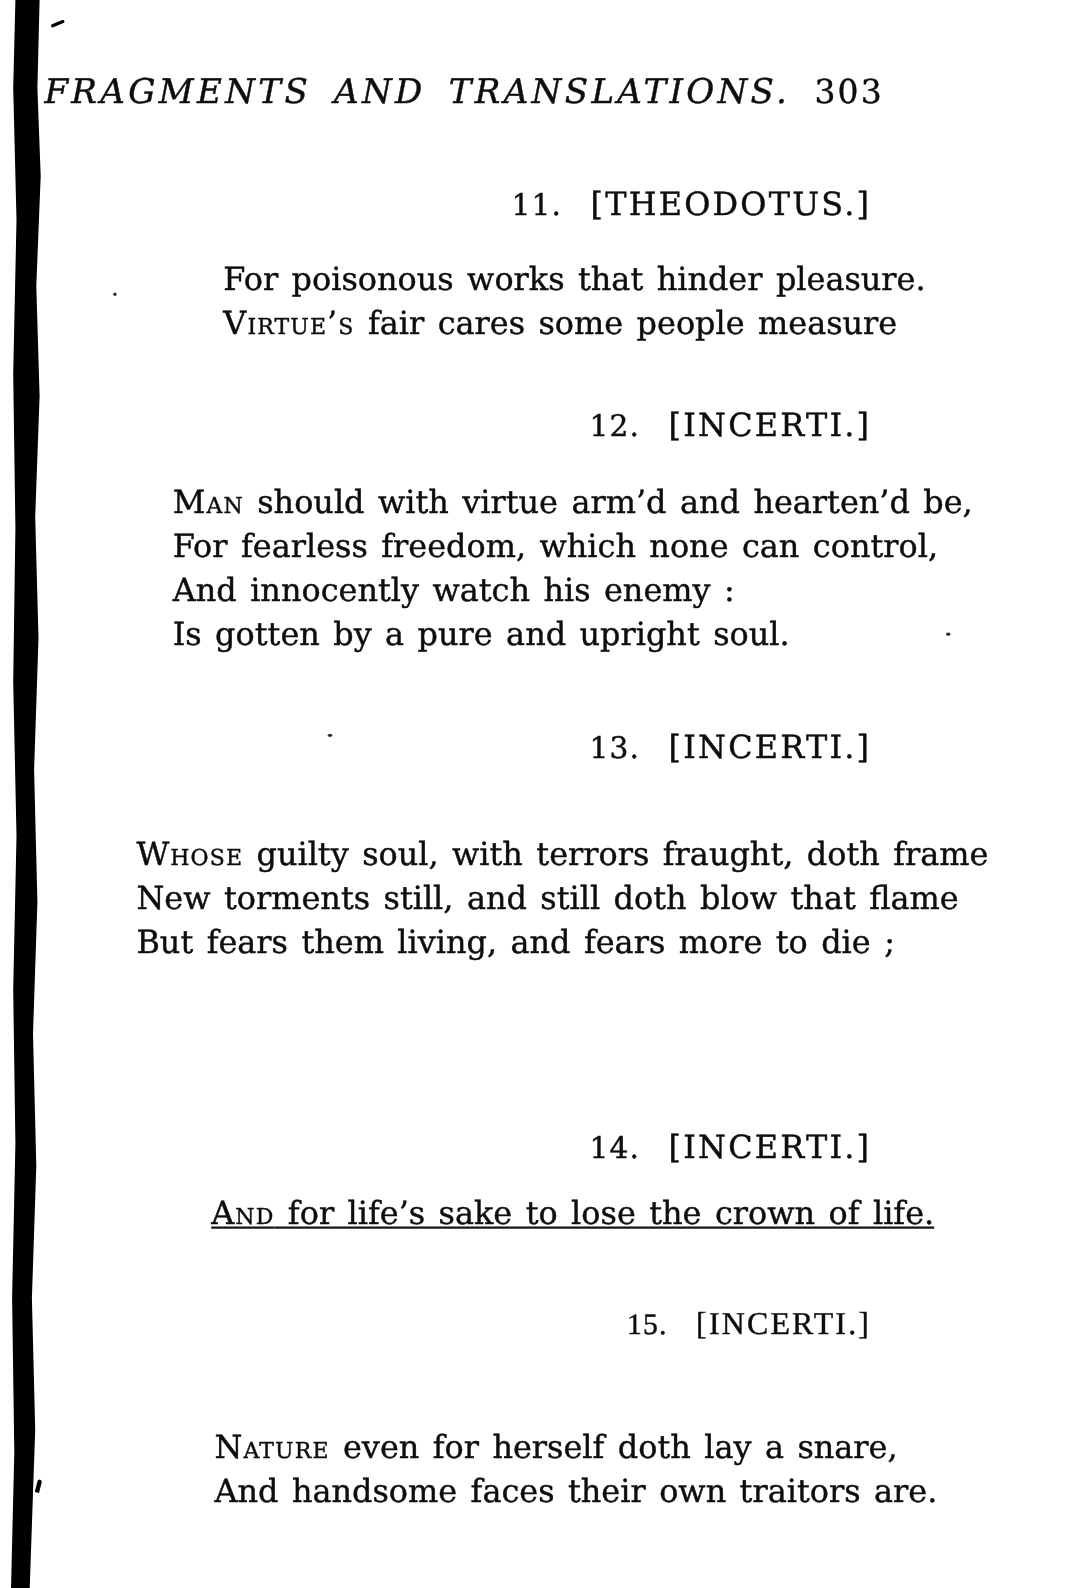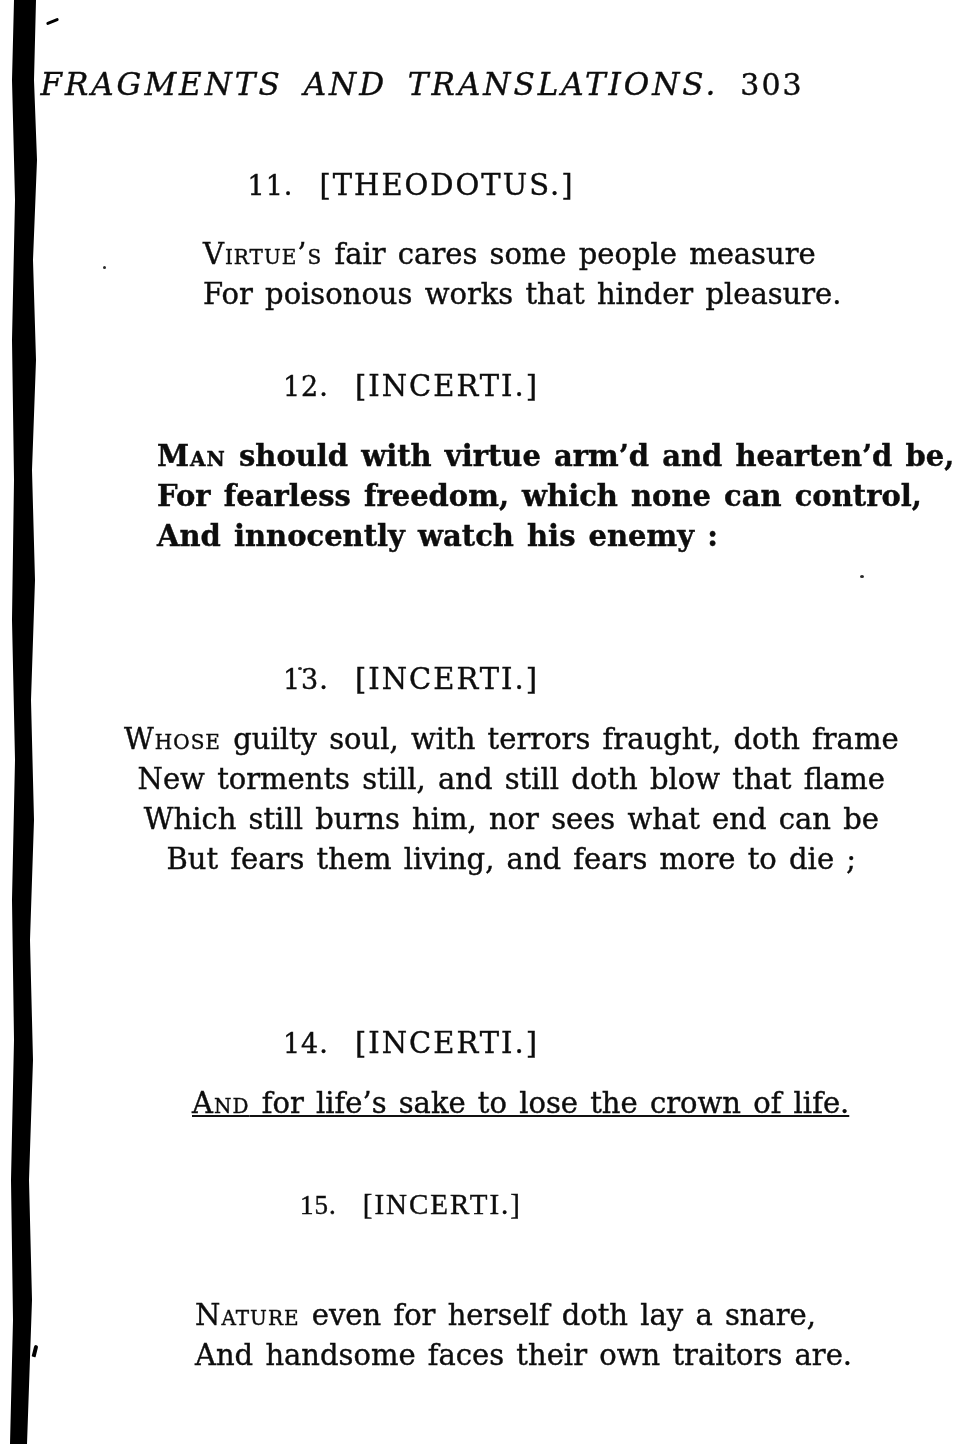--- a/index.html
+++ b/index.html
@@ -43,36 +43,36 @@
     font-style: italic;
     font-size: 31px; letter-spacing: 3px; word-spacing: 8px;
     white-space: nowrap;
   }
   .running-head .pagenum {
     font-style: normal; letter-spacing: 2px;
     margin-left: 22px; font-size: 30px;
   }
   .section-head {
     position: absolute; left: 30px; right: 12px;
-    text-align: center; font-size: 29px;
+    text-align: right; font-size: 29px;
     letter-spacing: 2px; white-space: nowrap;
   }
   .section-head .num { font-size: 27px; margin-right: 26px; letter-spacing: 1px; }
   .poem {
     position: absolute;
     font-size: 29px; line-height: 40px;
     word-spacing: 3px; white-space: nowrap;
   }
   .poem .lead { font-variant: small-caps; letter-spacing: 1px; }
   .h11 { top: 168px; }
   .p11 { top: 234px; left: 203px; }
   .h12 { top: 369px; }
-  .p12 { top: 436px; left: 157px; font-weight: bold; }
+  .p12 { top: 436px; left: 157px; }
   .h13 { top: 662px; }
-  .p13 { top: 719px; left: 124px; text-align: center; }
+  .p13 { top: 756px; left: 124px; }
   .h14 { top: 1026px; }
   .p14 { top: 1083px; left: 192px; text-decoration: underline; }
   .h15 { top: 1188px; font-family: Liberation Serif, serif; }
   .p15 { top: 1251px; left: 195px; margin-top: 44px; }
 </style>
 </head>
 <body>
 
 <div class="page">
 
@@ -89,40 +89,40 @@
   <div class="comma-mark"></div>
 
   <div class="running-head txt">
     <span>FRAGMENTS AND TRANSLATIONS.</span><span class="pagenum">303</span>
   </div>
 
   <div class="section-head txt h11">
     <span class="num">11.</span><span>[THEODOTUS.]</span>
   </div>
   <div class="poem txt p11">
+    <div><span>For poisonous works that hinder pleasure.</span></div>
     <div><span class="lead">Virtue’s</span><span> fair cares some people measure</span></div>
-    <div><span>For poisonous works that hinder pleasure.</span></div>
   </div>
 
   <div class="section-head txt h12">
     <span class="num">12.</span><span>[INCERTI.]</span>
   </div>
   <div class="poem txt p12">
     <div><span class="lead">Man</span><span> should with virtue arm’d and hearten’d be,</span></div>
     <div><span>For fearless freedom, which none can control,</span></div>
     <div><span>And innocently watch his enemy :</span></div>
+    <div><span>Is gotten by a pure and upright soul.</span></div>
   </div>
 
   <div class="section-head txt h13">
     <span class="num">13.</span><span>[INCERTI.]</span>
   </div>
   <div class="poem txt p13">
     <div><span class="lead">Whose</span><span> guilty soul, with terrors fraught, doth frame</span></div>
     <div><span>New torments still, and still doth blow that flame</span></div>
-    <div><span>Which still burns him, nor sees what end can be</span></div>
     <div><span>But fears them living, and fears more to die ;</span></div>
   </div>
 
   <div class="section-head txt h14">
     <span class="num">14.</span><span>[INCERTI.]</span>
   </div>
   <div class="poem txt p14">
     <div><span class="lead">And</span><span> for life’s sake to lose the crown of life.</span></div>
   </div>
 

